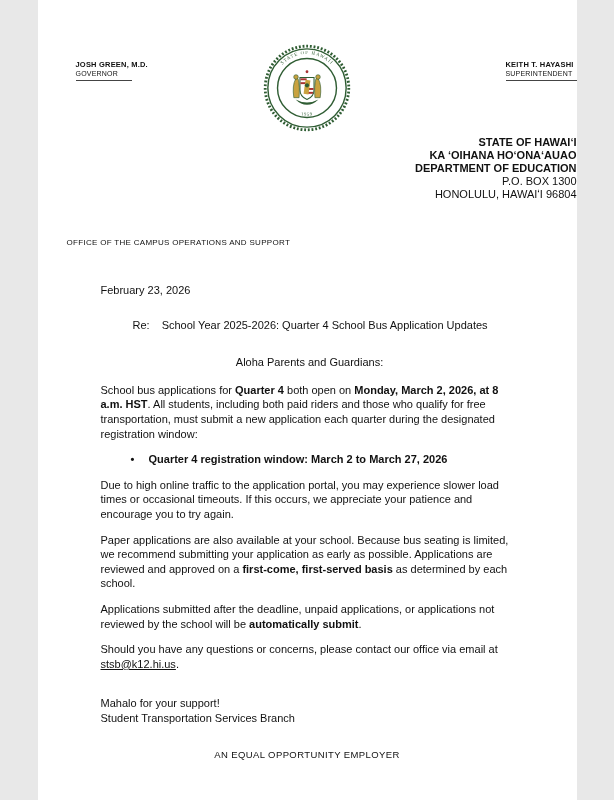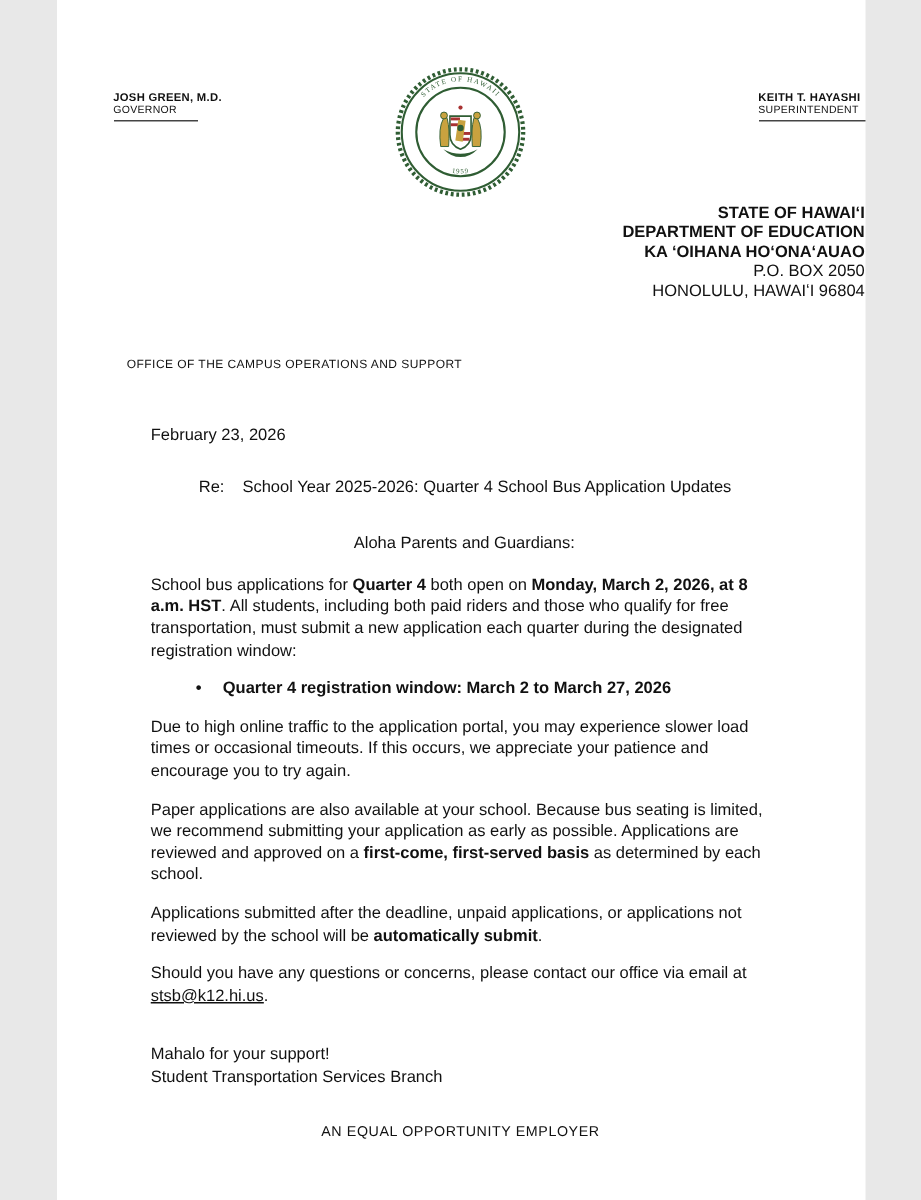--- a/index.html
+++ b/index.html
@@ -19,21 +19,21 @@
   .official.right { left: 468px; }
   .official-name  { font-weight: bold; font-size: 7.5px; }
   .official-title { display: inline-block; padding-bottom: 2px; border-bottom: 1px solid #444; padding-right: 14px; }
   
   .seal-wrap { position: absolute; top: 44px; left: 50%; transform: translateX(-50%); width: 88px; height: 88px; }
   
   .org-block { position: absolute; top: 136px; left: 0; right: 0; text-align: right; }
   .org-line { font-size: 11px; line-height: 13px; }
   .org-line.bold { font-weight: bold; }
   
-  .office-line { position: absolute; top: 238px; left: 47px; font-size: 8px; letter-spacing: 0.3px; }
+  .office-line { position: absolute; top: 238px; left: 29px; font-size: 8px; letter-spacing: 0.3px; }
   
   .body-block { position: absolute; top: 283px; left: 63px; right: 58px; font-size: 11px; line-height: 14.6px; }
   .date-line { margin: 0 0 20px 0; }
   .subject-line { margin: 0 0 23px 32px; }
   .subject-text { margin-left: 12px; }
   .salutation { margin: 0 0 13px 0; text-align: center; }
   .para { margin: 0 0 11px 0; }
   .bullet-row { display: flex; margin: 0 0 11px 30px; }
   .bullet-dot { width: 18px; flex: 0 0 18px; font-weight: bold; }
   .bullet-text { font-weight: bold; }
@@ -90,23 +90,23 @@
       <path d="M 65,61 q2,-14 -2,-21 q-2,-3 -3,0 q-2,8 -1,21 z" fill="#c9a23f" stroke="#2f5d33" stroke-width="0.7"></path>
       <circle cx="62.5" cy="37.5" r="2.6" fill="#c9a23f" stroke="#2f5d33" stroke-width="0.7"></circle>
 
       <path d="M 37,63 q13,7 26,0 q-6,6 -13,6 q-7,0 -13,-6 z" fill="#2f5d33"></path>
       <circle cx="50" cy="31.5" r="1.6" fill="#a83232"></circle>
     </svg>
   </div>
 
   <div class="org-block">
     <div class="org-line bold">STATE OF HAWAIʻI</div>
+    <div class="org-line bold">KA ʻOIHANA HOʻONAʻAUAO</div>
     <div class="org-line bold">DEPARTMENT OF EDUCATION</div>
-    <div class="org-line bold">KA ʻOIHANA HOʻONAʻAUAO</div>
-    <div class="org-line">P.O. BOX 2050</div>
+    <div class="org-line">P.O. BOX 1300</div>
     <div class="org-line">HONOLULU, HAWAIʻI 96804</div>
   </div>
 
   <div class="office-line">OFFICE OF THE CAMPUS OPERATIONS AND SUPPORT</div>
 
   <div class="body-block">
 
     <p class="date-line">February 23, 2026</p>
 
     <p class="subject-line"><span>Re:</span><span class="subject-text">School Year 2025-2026: Quarter 4 School Bus Application Updates</span></p>

